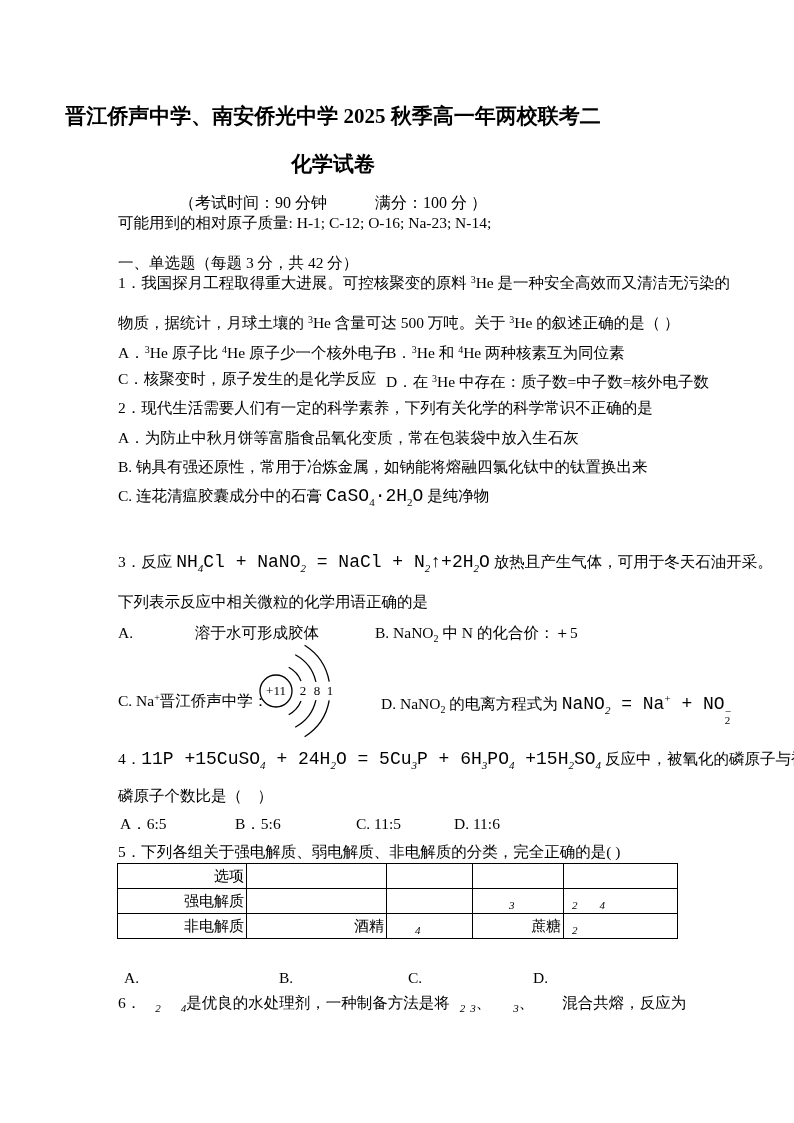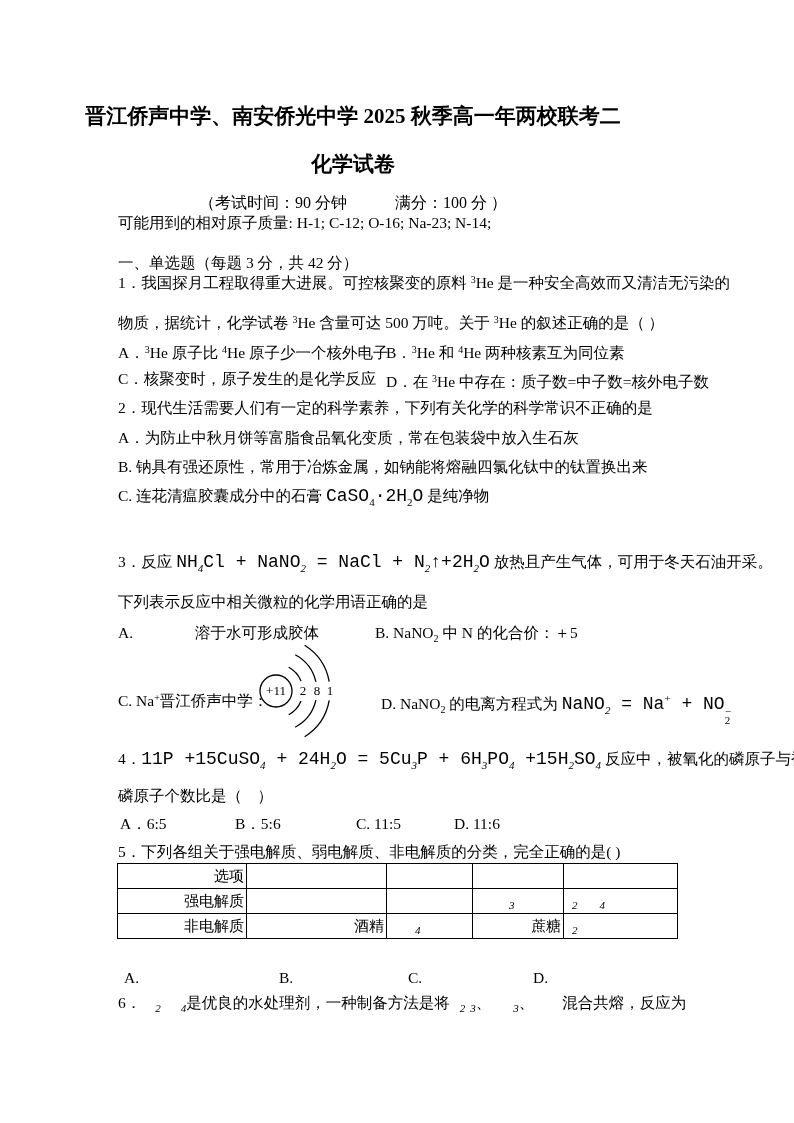--- a/index.html
+++ b/index.html
@@ -13,21 +13,21 @@
     overflow:hidden;
   }
   .line{
     position:absolute;
     left:118px;
     width:580px;
     font-size:15.5px;
     line-height:22px;
     white-space:nowrap;
   }
-  .center{left:0;width:666px;text-align:center;padding-left:20px;}
+  .center{left:0;width:666px;text-align:center;}
   .title{font-size:21px;font-weight:bold;line-height:28px;}
   .abs{position:absolute;top:0;}
   
   .r-n{}
   .r-m{font-size:18px;font-family:Liberation Mono, monospace;}
   .r-i{font-style:italic;}
   .r-sup{font-size:10px;vertical-align:5px;}
   .r-sub{font-size:10px;vertical-align:-4px;}
   .r-msup{font-size:11px;vertical-align:7px;}
   .r-msub{font-size:11px;vertical-align:-5px;}
@@ -63,21 +63,21 @@
 
 <div class="page">
 
   <div class="line center title" style="top:102px">晋江侨声中学、南安侨光中学 2025 秋季高一年两校联考二</div>
   <div class="line center title" style="top:150px">化学试卷</div>
   <div class="line center" style="top:192px;font-size:16px">（考试时间：90 分钟　　　满分：100 分 ）</div>
   <div class="line" style="top:212px">可能用到的相对原子质量: H-1; C-12; O-16; Na-23; N-14;</div>
   <div class="line" style="top:252px">一、单选题（每题 3 分，共 42 分）</div>
 
   <div class="line" style="top:269px"><span class="r-n">1．我国探月工程取得重大进展。可控核聚变的原料 </span><span class="r-sup">3</span><span class="r-n">He 是一种安全高效而又清洁无污染的</span></div>
-  <div class="line" style="top:309px"><span class="r-n">物质，据统计，化学试卷 </span><span class="r-sup">3</span><span class="r-n">He 含量可达 500 万吨。关于 </span><span class="r-sup">3</span><span class="r-n">He 的叙述正确的是（  ）</span></div>
+  <div class="line" style="top:309px"><span class="r-n">物质，据统计，月球土壤的 </span><span class="r-sup">3</span><span class="r-n">He 含量可达 500 万吨。关于 </span><span class="r-sup">3</span><span class="r-n">He 的叙述正确的是（  ）</span></div>
   <div class="line" style="top:339px">
     <span><span class="r-n">A．</span><span class="r-sup">3</span><span class="r-n">He 原子比 </span><span class="r-sup">4</span><span class="r-n">He 原子少一个核外电子</span></span>
     <span class="abs" style="left:268px"><span class="r-n">B．</span><span class="r-sup">3</span><span class="r-n">He 和 </span><span class="r-sup">4</span><span class="r-n">He 两种核素互为同位素</span></span>
   </div>
   <div class="line" style="top:368px">
     <span><span class="r-n">C．核聚变时，原子发生的是化学反应</span></span>
     <span class="abs" style="left:268px"><span class="r-n">D．在 </span><span class="r-sup">3</span><span class="r-n">He 中存在：质子数=中子数=核外电子数</span></span>
   </div>
 
   <div class="line" style="top:397px">2．现代生活需要人们有一定的科学素养，下列有关化学的科学常识不正确的是</div>

